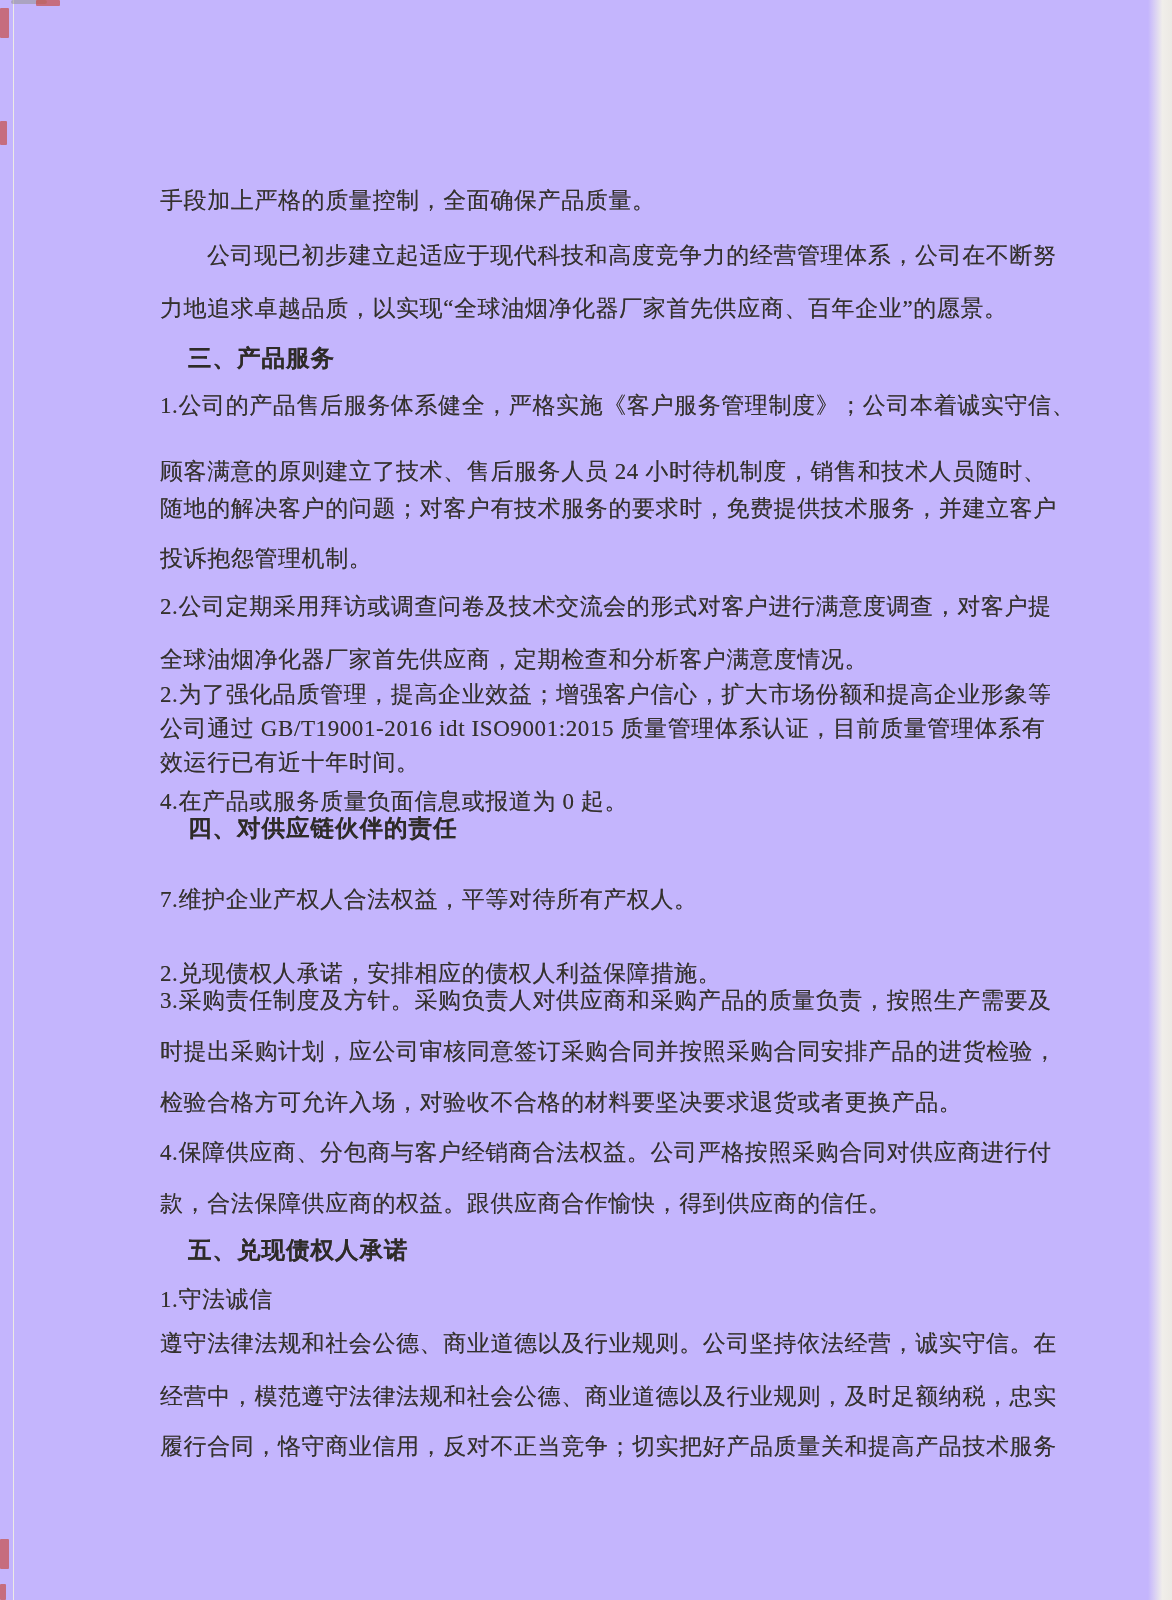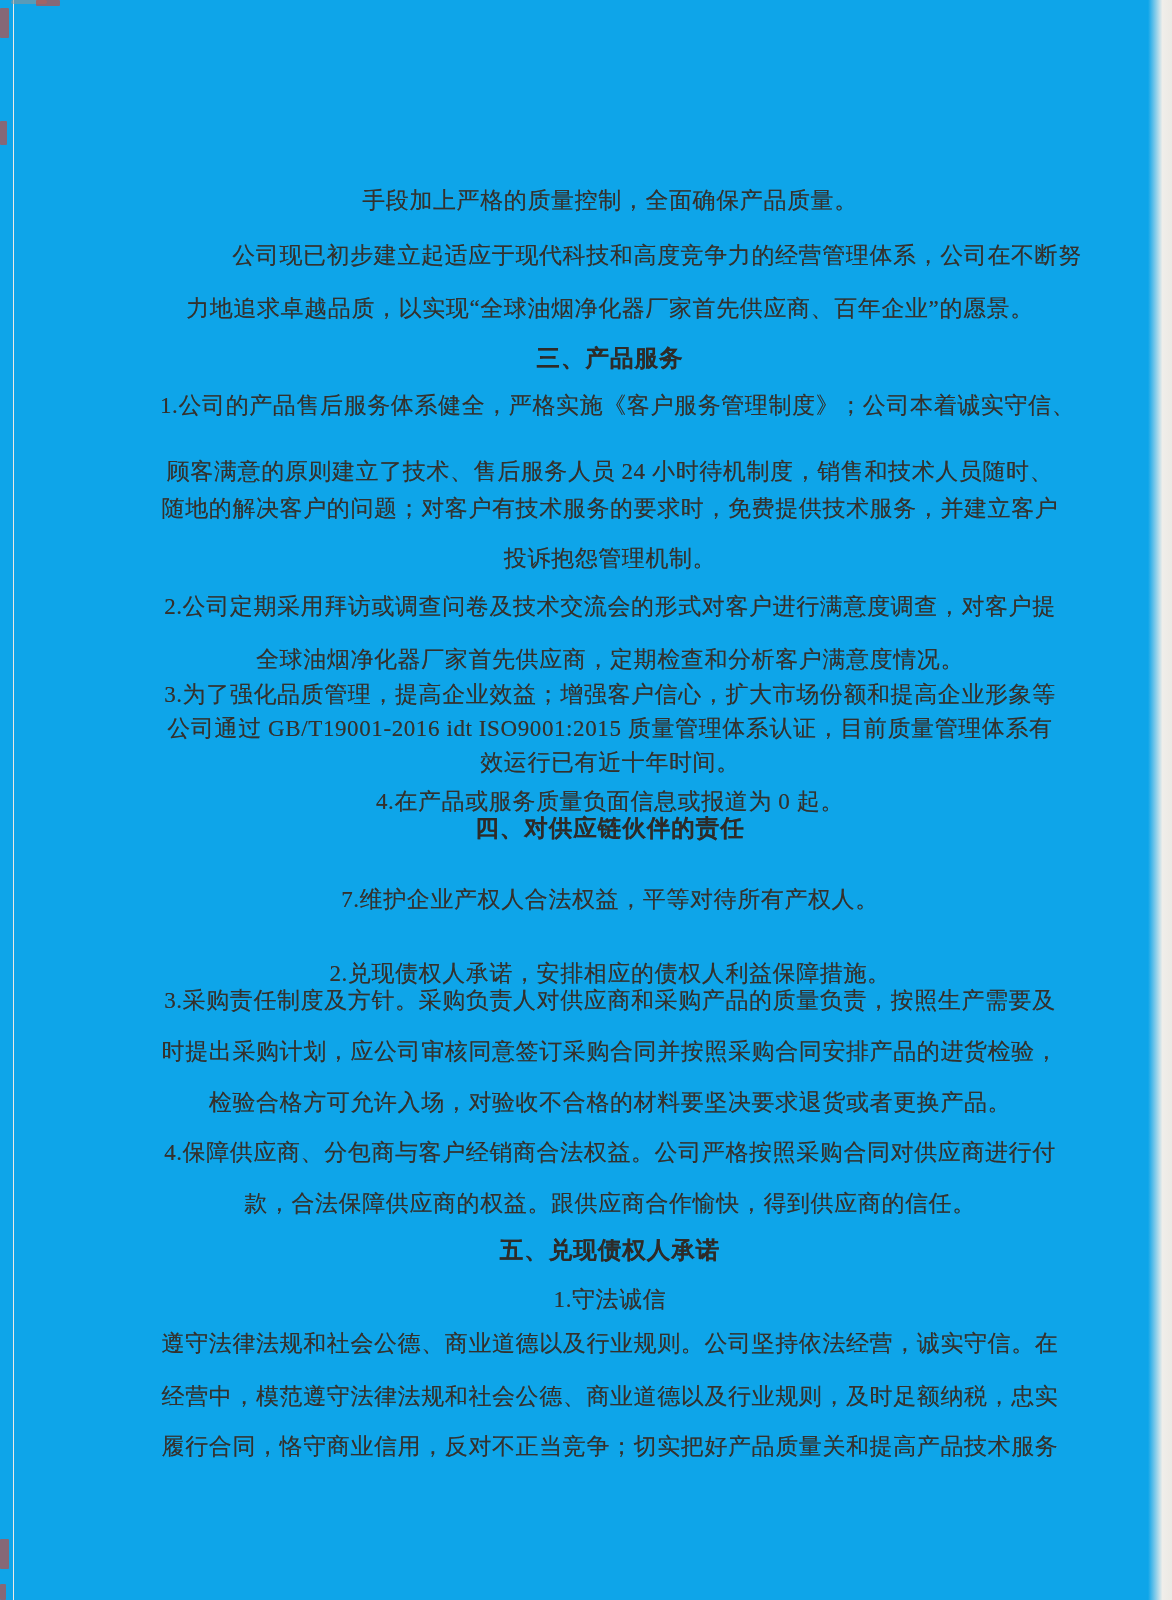--- a/index.html
+++ b/index.html
@@ -4,23 +4,22 @@
 <style>
   html, body { margin: 0; padding: 0; }
   body {
     width: 1172px; height: 1600px;
     background: #f6f5f2;
     font-family: "Liberation Serif", "DejaVu Serif", serif;
   }
   .page {
     position: relative;
     width: 1172px; height: 1600px;
-    background: #0ea5e9;
+    background: #c4b5fd;
     overflow: hidden;
-    text-align: center;
   }
   
   .crease-left {
     position: absolute; left: 13px; top: 0;
     width: 1px; height: 100%;
     background: linear-gradient(to bottom, #edebe7 0%, #e9e6e1 40%, #eceae6 100%);
   }
   .edge-right {
     position: absolute; right: 0; top: 0;
     width: 24px; height: 100%;
@@ -50,20 +49,21 @@
     text-shadow: 0 0 0.5px rgba(52,49,45,0.55);
   }
   .ln.indent { left: 207px; }
   .ln.heading {
     font-family: "Liberation Sans", "DejaVu Sans", sans-serif;
     font-weight: 700;
     font-size: 23.5px;
     letter-spacing: 1px;
     color: #2e2b28;
     text-shadow: 0 0 0.6px rgba(46,43,40,0.7);
+    margin-left: 28px;
   }
 </style>
 </head>
 <body>
 
 <div class="page">
 
   <div class="crease-left"></div>
   <div class="edge-right"></div>
   <div class="smudge-top"></div>
@@ -79,21 +79,21 @@
     <div class="ln indent" style="top:240px">公司现已初步建立起适应于现代科技和高度竞争力的经营管理体系，公司在不断努</div>
     <div class="ln" style="top:293px">力地追求卓越品质，以实现“全球油烟净化器厂家首先供应商、百年企业”的愿景。</div>
 
     <div class="ln heading" style="top:342px">三、产品服务</div>
     <div class="ln" style="top:390px">1.公司的产品售后服务体系健全，严格实施《客户服务管理制度》；公司本着诚实守信、</div>
     <div class="ln" style="top:456px">顾客满意的原则建立了技术、售后服务人员 24 小时待机制度，销售和技术人员随时、</div>
     <div class="ln" style="top:493px">随地的解决客户的问题；对客户有技术服务的要求时，免费提供技术服务，并建立客户</div>
     <div class="ln" style="top:543px">投诉抱怨管理机制。</div>
     <div class="ln" style="top:591px">2.公司定期采用拜访或调查问卷及技术交流会的形式对客户进行满意度调查，对客户提</div>
     <div class="ln" style="top:644px">全球油烟净化器厂家首先供应商，定期检查和分析客户满意度情况。</div>
-    <div class="ln" style="top:679px">3.为了强化品质管理，提高企业效益；增强客户信心，扩大市场份额和提高企业形象等</div>
+    <div class="ln" style="top:679px">2.为了强化品质管理，提高企业效益；增强客户信心，扩大市场份额和提高企业形象等</div>
     <div class="ln" style="top:713px">公司通过 GB/T19001-2016 idt ISO9001:2015 质量管理体系认证，目前质量管理体系有</div>
     <div class="ln" style="top:747px">效运行已有近十年时间。</div>
     <div class="ln" style="top:786px">4.在产品或服务质量负面信息或报道为 0 起。</div>
 
     <div class="ln heading" style="top:812px">四、对供应链伙伴的责任</div>
     <div class="ln" style="top:884px">7.维护企业产权人合法权益，平等对待所有产权人。</div>
     <div class="ln" style="top:958px">2.兑现债权人承诺，安排相应的债权人利益保障措施。</div>
     <div class="ln" style="top:985px">3.采购责任制度及方针。采购负责人对供应商和采购产品的质量负责，按照生产需要及</div>
     <div class="ln" style="top:1036px">时提出采购计划，应公司审核同意签订采购合同并按照采购合同安排产品的进货检验，</div>
     <div class="ln" style="top:1087px">检验合格方可允许入场，对验收不合格的材料要坚决要求退货或者更换产品。</div>

